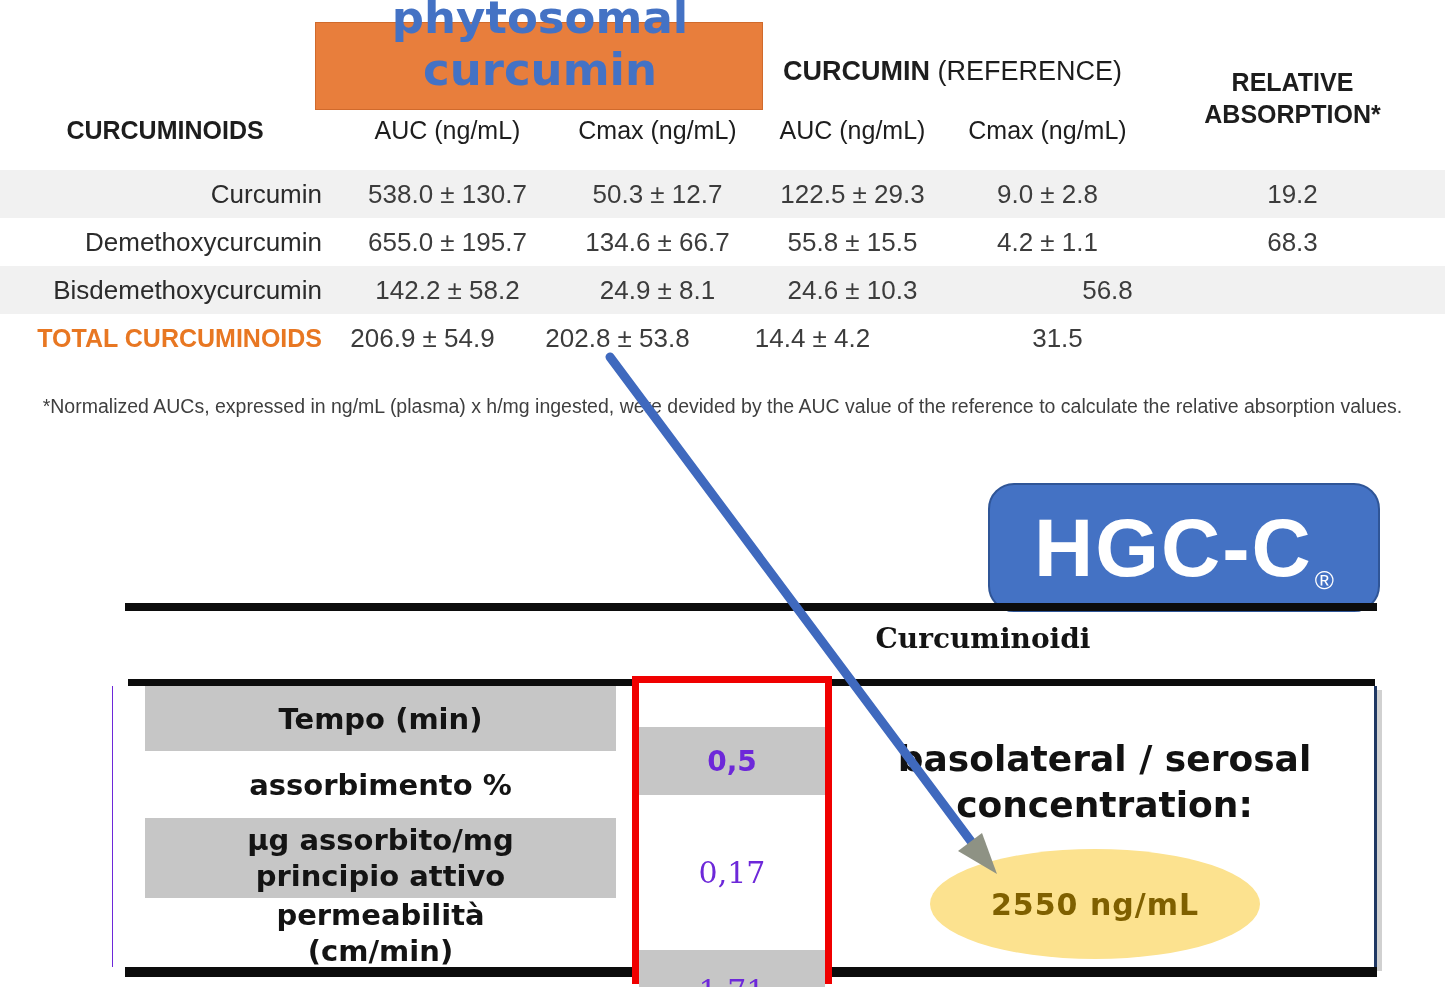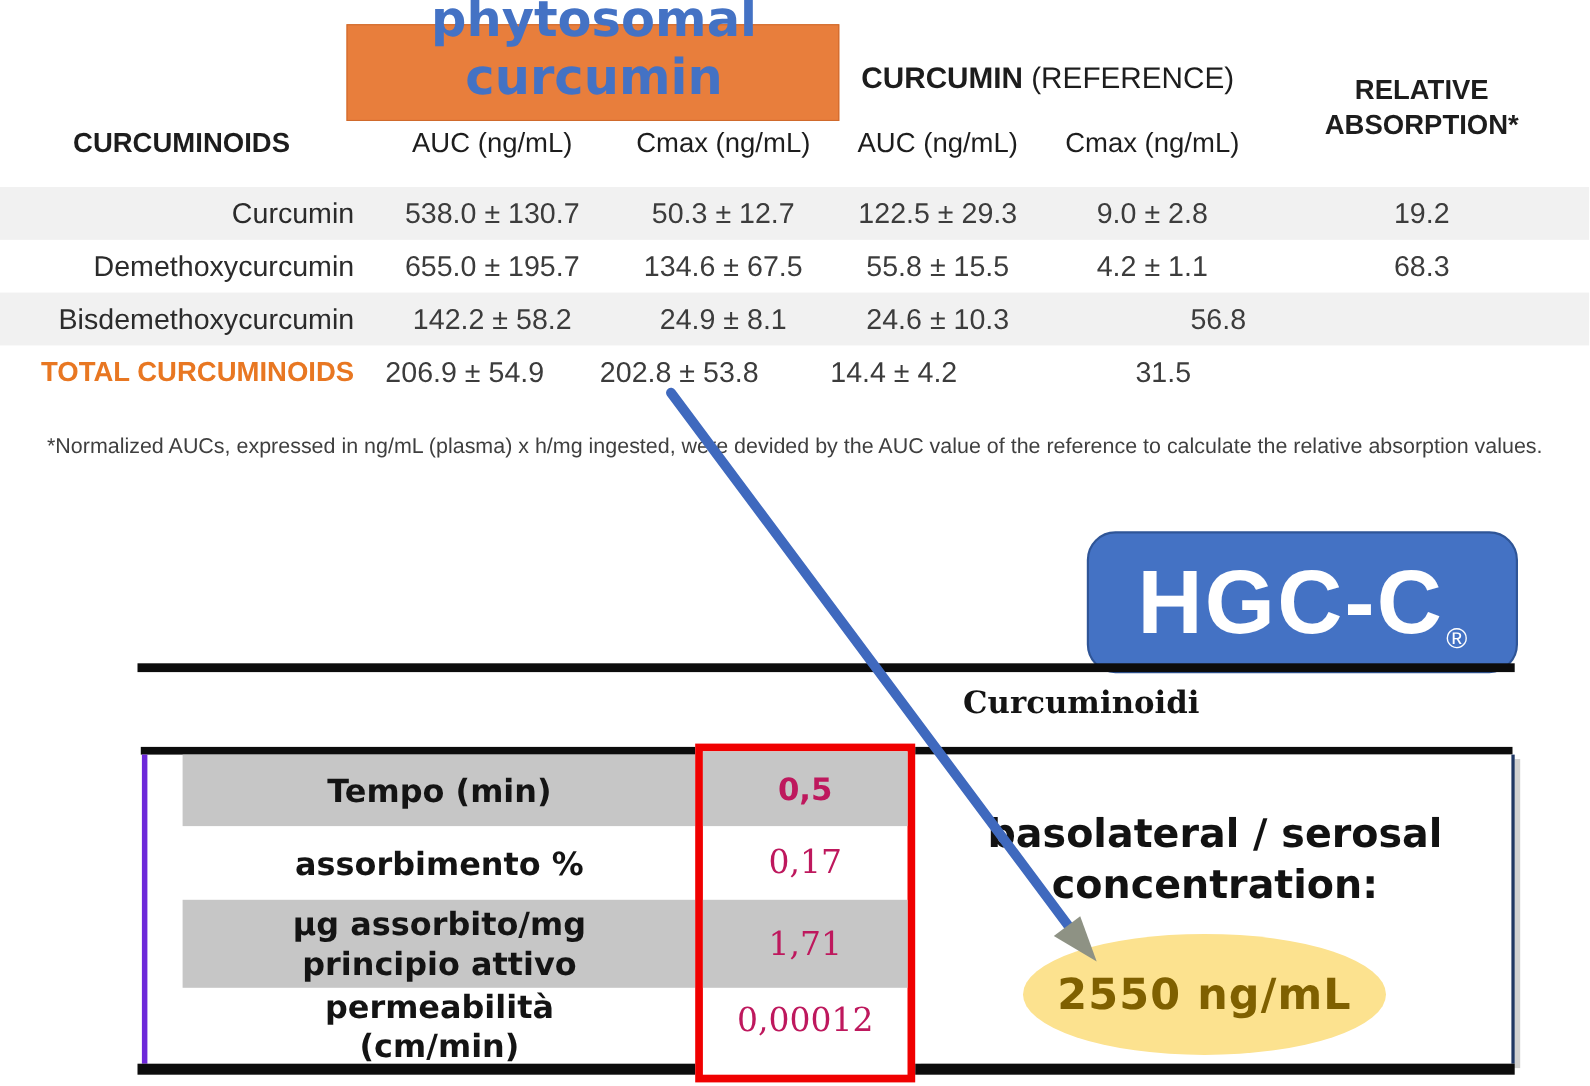--- a/index.html
+++ b/index.html
@@ -37,40 +37,40 @@
         display:flex;align-items:center;justify-content:center;}
   .logo .txt{color:#ffffff;font-weight:600;font-size:82px;letter-spacing:2px;
              font-family:"Liberation Sans", sans-serif;line-height:1;}
   .logo .reg{color:#ffffff;font-size:26px;align-self:flex-end;margin:0 0 14px 2px;}
 
   
   .hline1{position:absolute;left:125px;top:603px;width:1252px;height:8px;background:#0c0c0c;}
   .bt-title{position:absolute;left:833px;top:622px;width:300px;text-align:center;
             font-family:"DejaVu Serif", serif;font-weight:bold;font-size:28px;color:#141414;}
   .bt-topline{position:absolute;left:128px;top:679px;width:1247px;height:7px;background:#0c0c0c;}
-  .label-col{position:absolute;left:129px;top:686px;width:504px;border-left:5px solid #6d28d9;box-sizing:border-box;padding-left:32px;}
+  .label-col{position:absolute;left:112px;top:686px;width:504px;border-left:1px solid #6d28d9;box-sizing:border-box;padding-left:32px;}
   .label-col .lrow{display:flex;flex-direction:column;align-items:center;justify-content:center;
                    font-family:"DejaVu Sans", sans-serif;font-weight:bold;font-size:29px;
                    line-height:36px;color:#141414;}
   .lrow.g{background:#C6C6C6;}
   .red-col{position:absolute;left:632px;top:676px;width:200px;height:308px;
            border:7px solid #F00000;box-sizing:border-box;background:#ffffff;z-index:5;}
   .red-col .vrow{display:flex;align-items:center;justify-content:center;
-                 font-family:"DejaVu Serif", serif;font-size:30px;color:#be185d;}
+                 font-family:"DejaVu Serif", serif;font-size:30px;color:#6d28d9;margin-top:44px;}
   .red-col .vrow.bold{font-family:"DejaVu Sans", sans-serif;font-weight:bold;font-size:28px;}
   .red-col .vrow.g{background:#C6C6C6;}
   .right-panel{position:absolute;left:832px;top:686px;width:545px;height:281px;background:#ffffff;
                border-right:3px solid #203864;box-sizing:border-box;
                box-shadow:5px 4px 0 rgba(0,0,0,0.18);}
   .annot{position:absolute;left:832px;top:736px;width:545px;text-align:center;
          font-family:"DejaVu Sans", sans-serif;font-weight:bold;font-size:36px;
          line-height:46px;color:#121212;}
   .ellipse{position:absolute;left:930px;top:849px;width:330px;height:110px;border-radius:50%;
            background:#FCE28F;display:flex;align-items:center;justify-content:center;z-index:6;}
-  .ellipse .val{font-family:"DejaVu Sans", sans-serif;font-weight:bold;font-size:39px;
+  .ellipse .val{font-family:"DejaVu Sans", sans-serif;font-weight:bold;font-size:30px;
                 color:#7F6000;letter-spacing:1px;}
   .hline2{position:absolute;left:125px;top:967px;width:1252px;height:10px;background:#0c0c0c;}
 
   .arrow-svg{position:absolute;left:0;top:0;width:1445px;height:987px;z-index:9;pointer-events:none;}
 </style>
 </head>
 <body>
 
 <div id="canvas">
 
@@ -104,21 +104,21 @@
       <div class="cell col1 lbl">Curcumin</div>
       <div class="cell col2">538.0 ± 130.7</div>
       <div class="cell col3">50.3 ± 12.7</div>
       <div class="cell col4">122.5 ± 29.3</div>
       <div class="cell col5">9.0 ± 2.8</div>
       <div class="cell col6">19.2</div>
     </div>
     <div class="trow">
       <div class="cell col1 lbl">Demethoxycurcumin</div>
       <div class="cell col2">655.0 ± 195.7</div>
-      <div class="cell col3">134.6 ± 67.5</div>
+      <div class="cell col3">134.6 ± 66.7</div>
       <div class="cell col4">55.8 ± 15.5</div>
       <div class="cell col5">4.2 ± 1.1</div>
       <div class="cell col6">68.3</div>
     </div>
     <div class="trow stripe">
       <div class="cell col1 lbl">Bisdemethoxycurcumin</div>
       <div class="cell col2">142.2 ± 58.2</div>
       <div class="cell col3">24.9 ± 8.1</div>
       <div class="cell col4">24.6 ± 10.3</div>
       <div class="cell col6">56.8</div>

